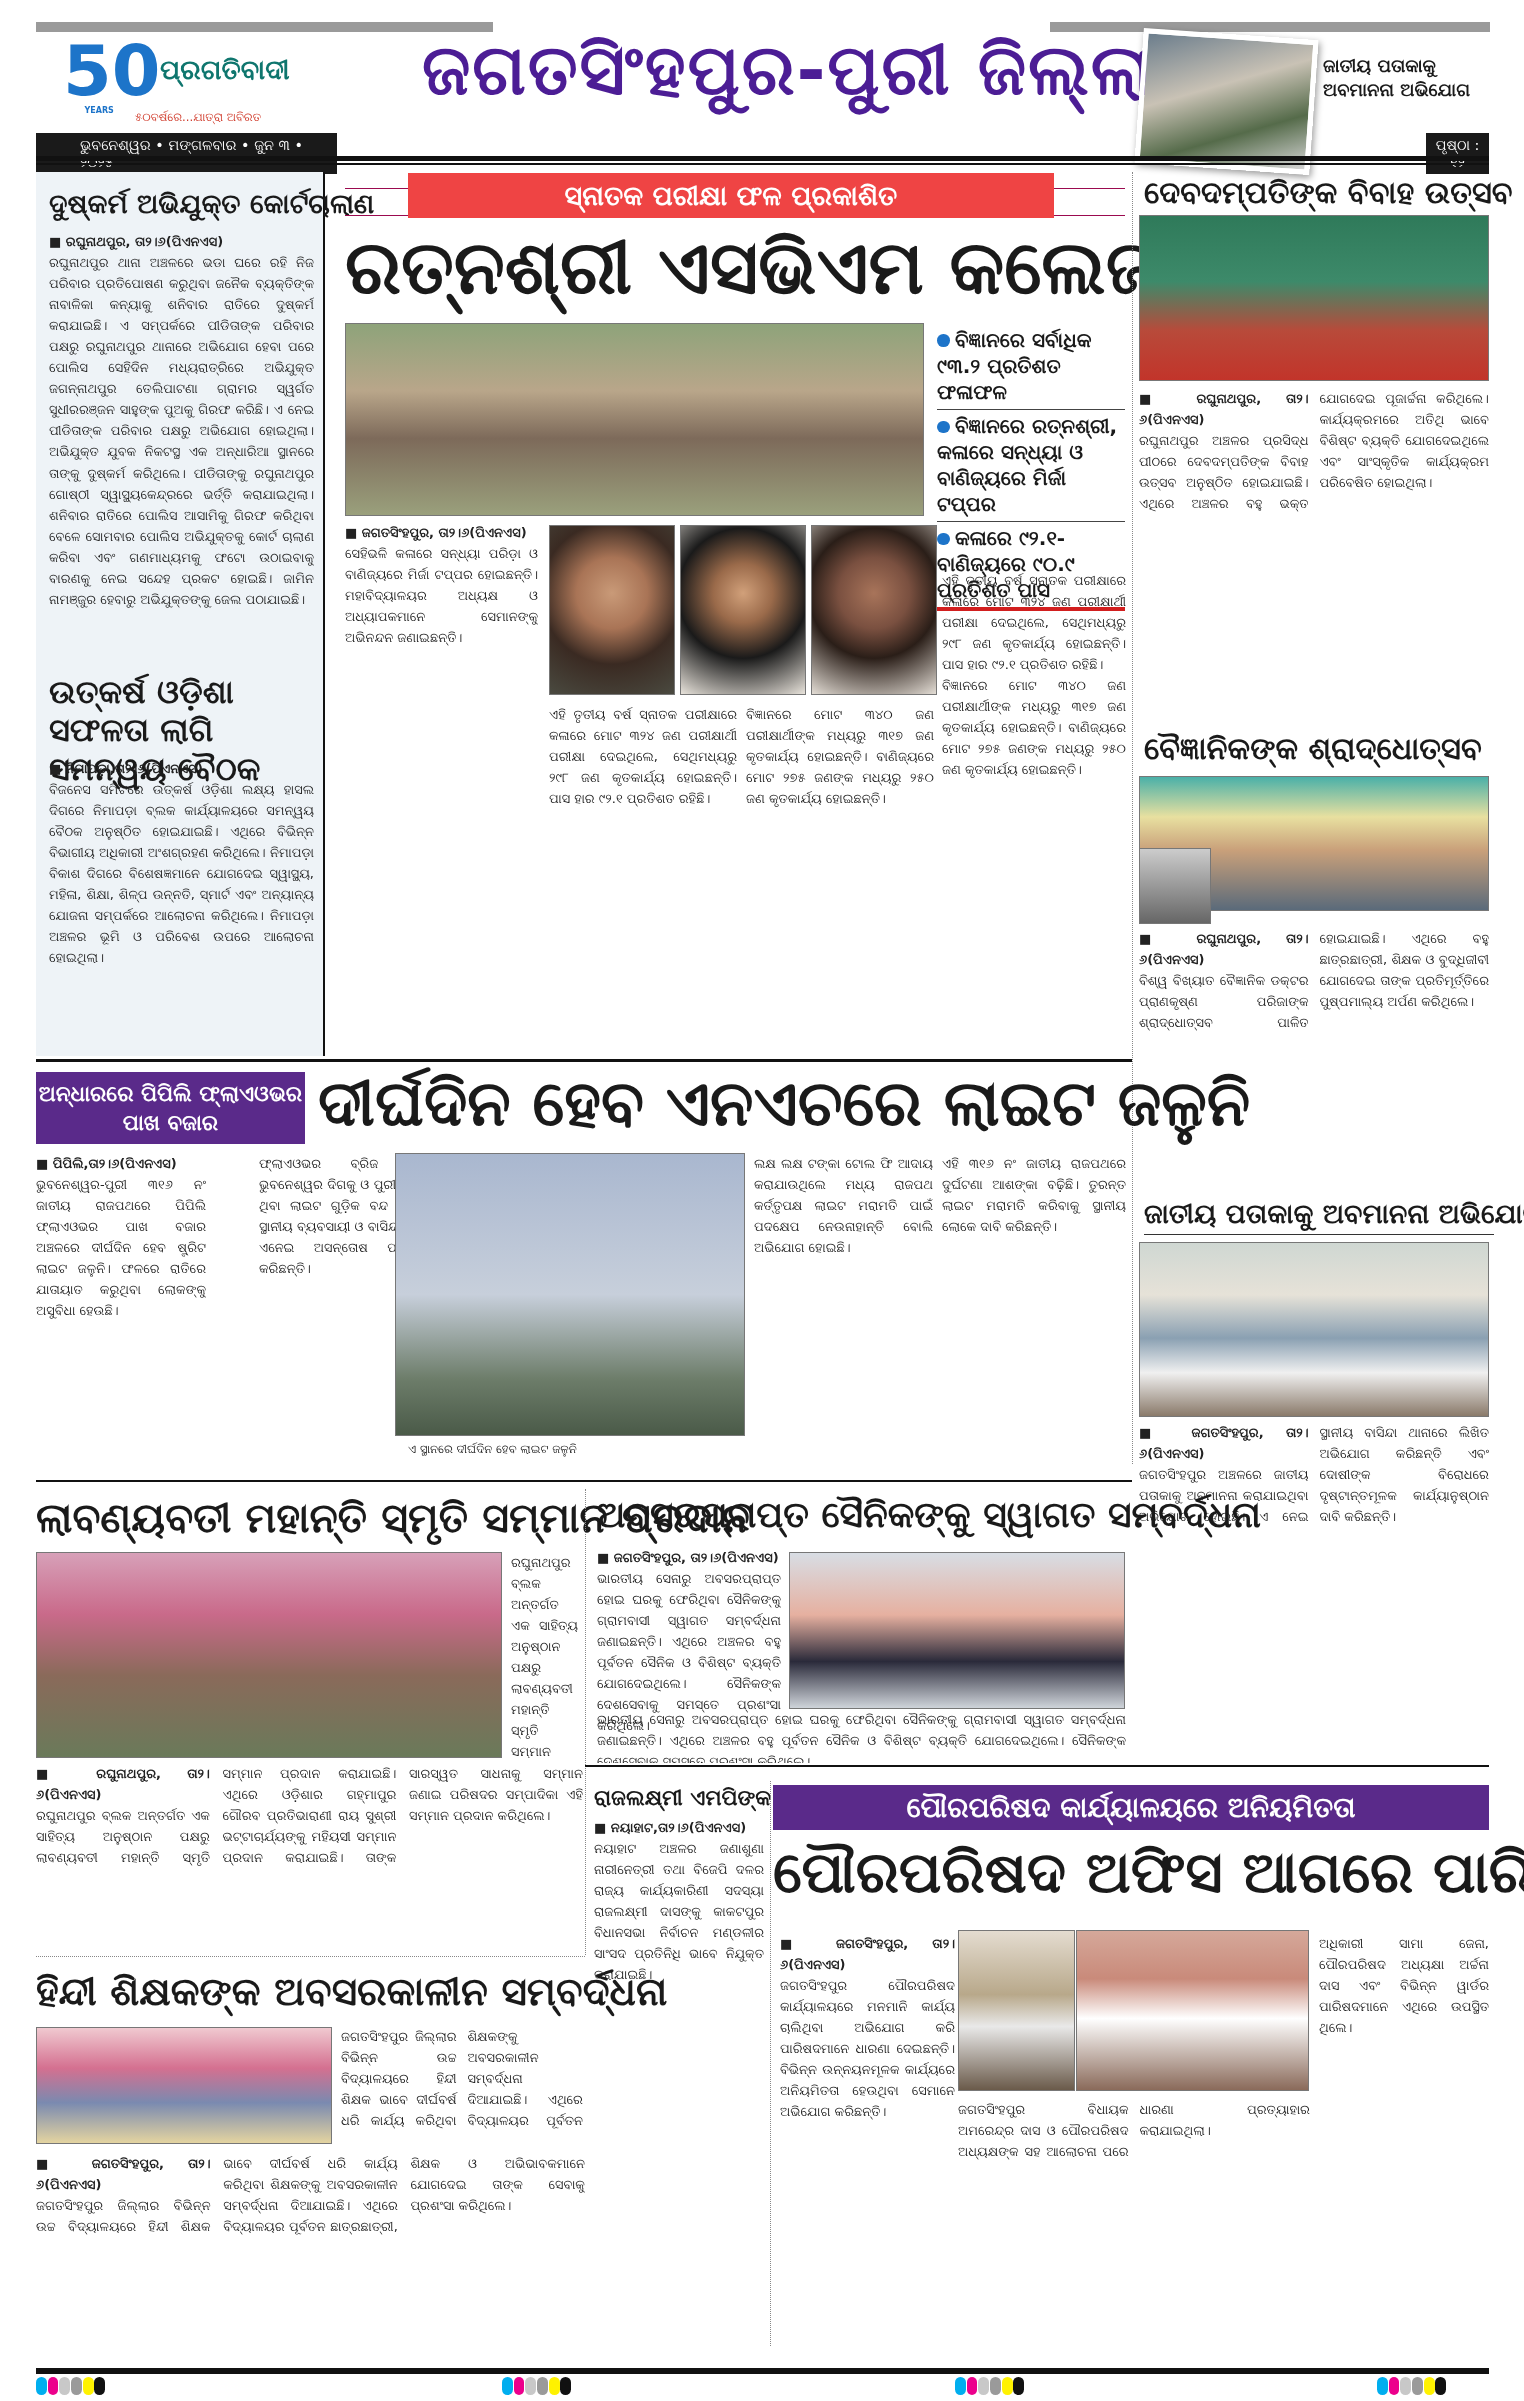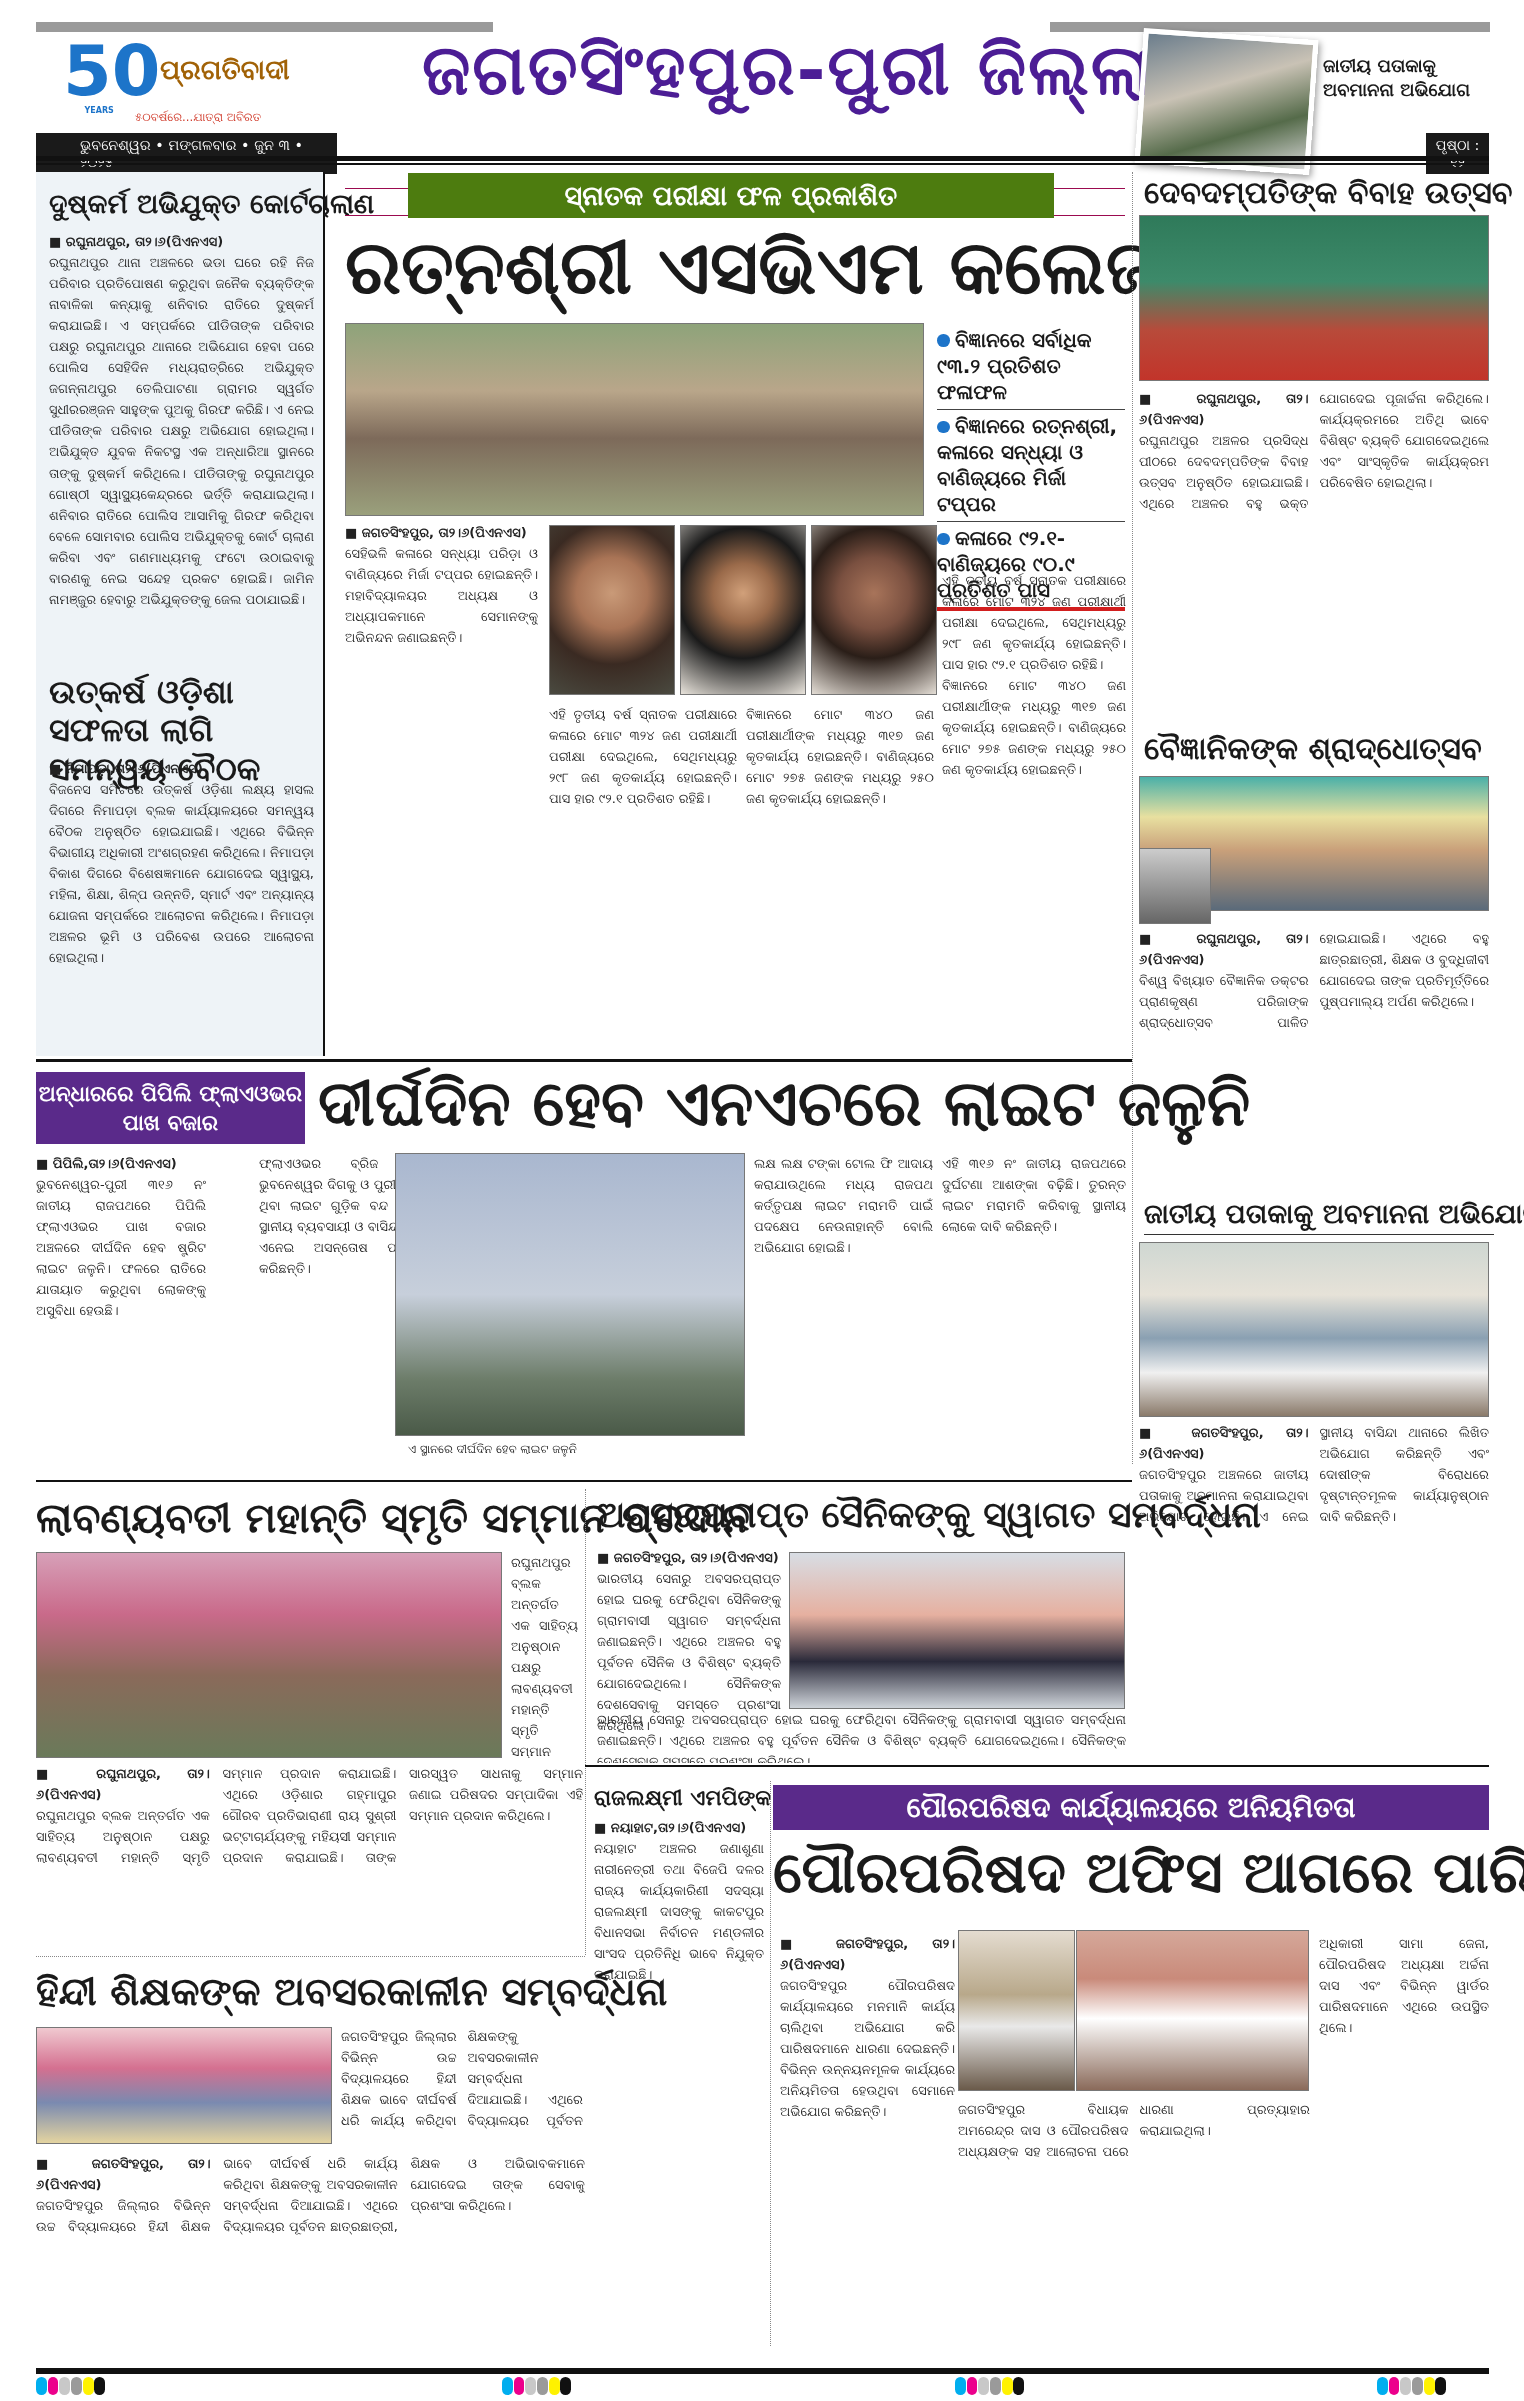--- a/index.html
+++ b/index.html
@@ -1,28 +1,28 @@
 <!DOCTYPE html>
 <html style="font-size:14.4px"><head>
 <meta charset="utf-8">
 <style>
   * { box-sizing: border-box; margin: 0; padding: 0; }
   body { width: 1525px; height: 2401px; background: #fff; font-family: "DejaVu Sans", sans-serif; color: #1a1a1a; position: relative; overflow: hidden; }
   .abs { position: absolute; }
   .bar-grey { background: #9a9a9a; height: 10.8px; }
   .masthead-title { color: #4c1d95; font-weight: bold; font-size: 70px; letter-spacing: 1.8px; white-space: nowrap; }
   .logo50 { font-size: 70px; font-weight: bold; color: #1d74c9; line-height: 1; }
-  .logo-name { font-size: 27px; font-weight: bold; color: #a16207; }
+  .logo-name { font-size: 27px; font-weight: bold; color: #0f766e; }
   .logo-tag { font-size: 11.7px; color: #d03a2a; }
   .dateline-box { background: #1a1a1a; color: #fff; font-size: 14.4px; padding: 3.6px 9px; }
   .rule-thick { background: #111; height: 4.5px; }
   .rule-thin { background: #111; height: 1.8px; }
   .teaser-photo { background: linear-gradient(160deg,#6b7d8c,#c9c2b5 40%,#556b4a 70%,#d6d6d6); border: 5.4px solid #fff; box-shadow: 1.8px 2.7px 7.2px rgba(0,0,0,.4); transform: rotate(4deg); }
   .teaser-text { font-size: 18px; font-weight: bold; line-height: 1.35; }
-  .section-kicker { background: #4d7c0f; color: #fff; font-size: 27px; font-weight: bold; text-align: center; }
+  .section-kicker { background: #ef4444; color: #fff; font-size: 27px; font-weight: bold; text-align: center; }
   .kicker-rule { border-top: 1.8px solid #9b0a4f; }
   .headline-xl { font-size: 59px; font-weight: bold; white-space: nowrap; }
   .headline-lg { font-size: 39px; font-weight: bold; white-space: nowrap; }
   .headline-md { font-size: 32px; font-weight: bold; line-height: 1.2; }
   .headline-sm { font-size: 21.5px; font-weight: bold; white-space: nowrap; }
   .body-text { font-size: 13px; line-height: 1.62; text-align: justify; color: #222; }
   .dateline { font-weight: bold; }
   .dateline::before { content: "■ "; }
   .sidebar-panel { background: #eef3f7; }
   .vrule { border-left: 0.9px dotted #888; }

